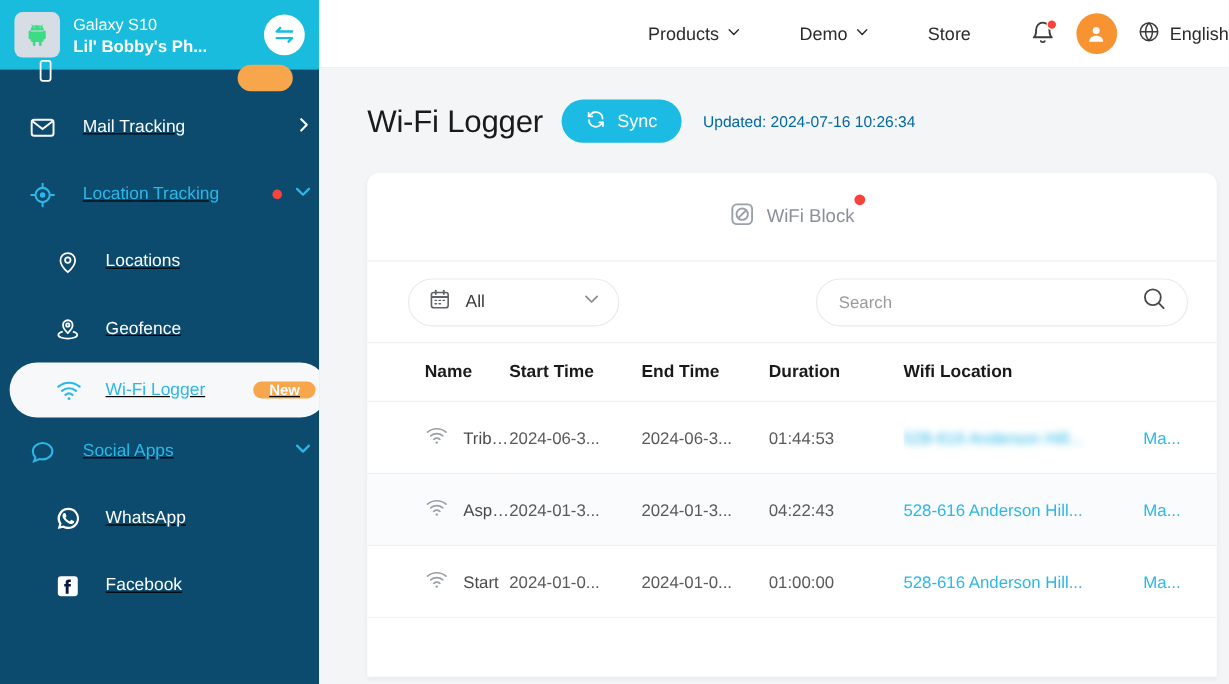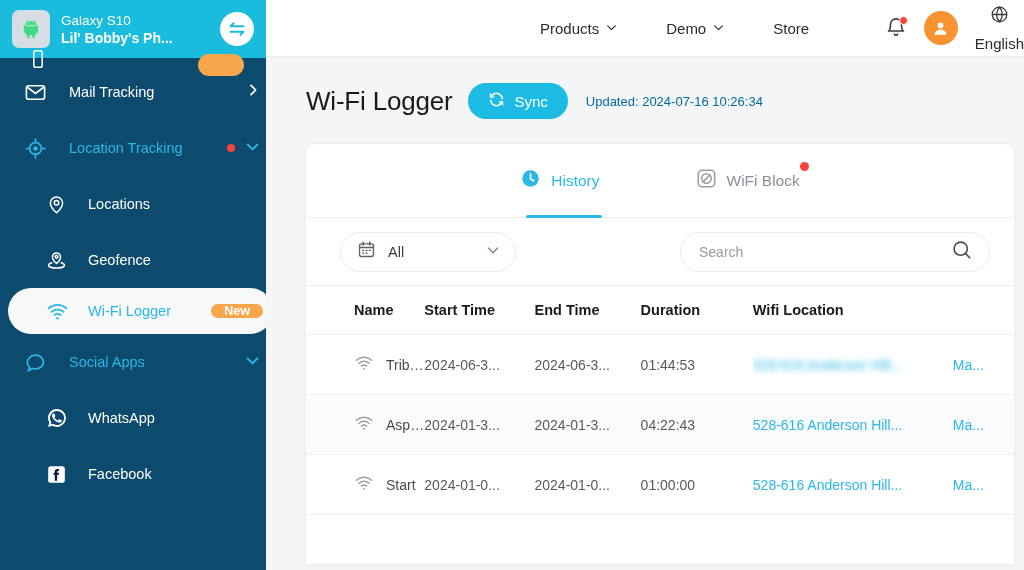--- a/index.html
+++ b/index.html
@@ -54,21 +54,21 @@
   }
   .nav-clipped .ic { width: 28px; display:flex; justify-content:center; }
   .clip-badge {
     position: absolute; right: 22px; top: 8px;
     width: 46px; height: 22px; border-radius: 11px;
     background: #f5a council; background: #f6a councill;
     background: #f7a64b;
   }
 
   .nav {
-    position: absolute; left: 0; top: 64px; width: 283px;
+    position: absolute; left: 0; top: 78px; width: 283px; text-decoration: underline;
   }
   .nav-item {
     position: relative;
     display: flex; align-items: center;
     height: 56px; padding: 0 22px 0 24px;
     cursor: pointer;
   }
   .nav-item .n-icon {
     width: 30px; flex: none;
     display: flex; align-items: center; justify-content: flex-start;
@@ -127,21 +127,21 @@
     background: #f9423a; border: 1.5px solid #fff;
   }
   .avatar {
     width: 34px; height: 34px; border-radius: 50%;
     background: #f79331;
     display: flex; align-items: center; justify-content: center;
     cursor: pointer; flex: none;
   }
   .lang {
     display: flex; align-items: center; gap: 8px;
-    font-size: 15px; color: #2b2b2b; cursor: pointer; white-space: nowrap; flex-direction: column;
+    font-size: 15px; color: #2b2b2b; cursor: pointer; white-space: nowrap;
   }
 
   
   .page { position: absolute; left: 266px; top: 57px; width: 758px; height: 513px; background: #f4f5f7; }
 
   .page-head { display: flex; align-items: center; padding: 26px 0 0 40px; }
   .page-title { font-size: 26px; color: #1a1a1a; font-weight: normal; letter-spacing: -0.2px; }
   .sync-btn {
     margin-left: 16px;
     display: flex; align-items: center; gap: 9px;
@@ -435,29 +435,20 @@
         </span>
         <span>Sync</span>
       </button>
       <span class="updated">Updated: 2024-07-16 10:26:34</span>
     </div>
   </main>
 
   <section class="card">
 
     <div class="tabs">
-      <div class="tab active">
-        <span>
-          <svg width="21" height="21" viewBox="0 0 24 24">
-            <circle cx="12" cy="12" r="9.4" fill="#2bb8e8"></circle>
-            <path d="M12 6.6v5.8l3.7 2.2" fill="none" stroke="#ffffff" stroke-width="1.9" stroke-linecap="round" stroke-linejoin="round"></path>
-          </svg>
-        </span>
-        <span class="tab-label">History</span>
-      </div>
       <div class="tab">
         <span>
           <svg width="21" height="21" viewBox="0 0 24 24" fill="none" stroke="#9aa0a6" stroke-width="1.8">
             <rect x="2.6" y="2.6" width="18.8" height="18.8" rx="4.4"></rect>
             <circle cx="12" cy="12" r="5.4"></circle>
             <path d="M8.2 15.8 15.8 8.2" stroke-linecap="round"></path>
           </svg>
         </span>
         <span class="tab-label">WiFi Block</span>
         <span class="tab-dot"></span>

